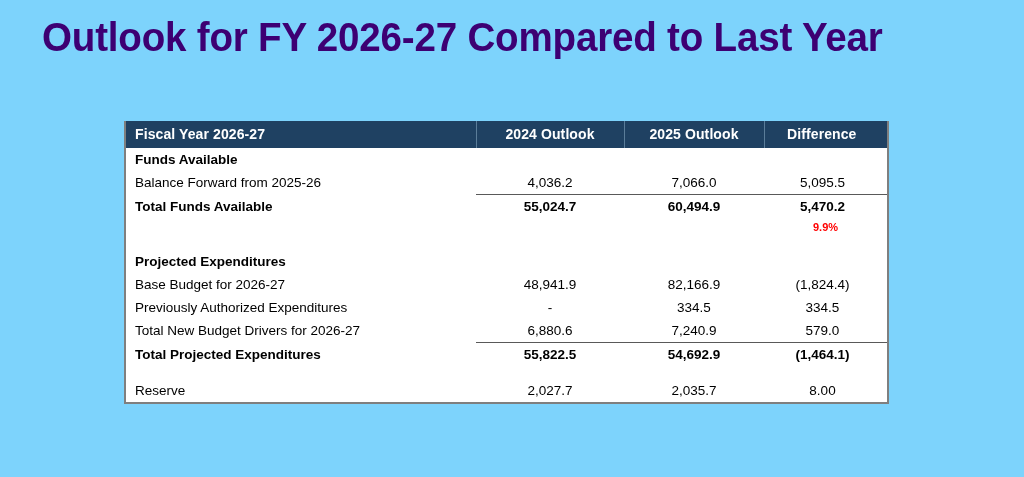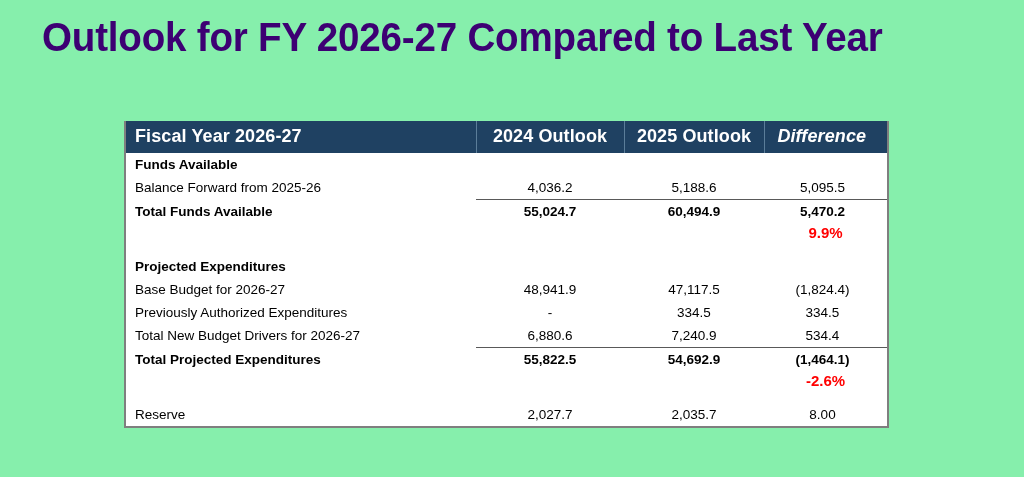--- a/index.html
+++ b/index.html
@@ -11,21 +11,21 @@
     height: 477px;
     background: #ffffff;
     font-family: "Liberation Sans", sans-serif;
     overflow: hidden;
   }
 
   .slide {
     position: relative;
     width: 1024px;
     height: 477px;
-    background: #86efac;
+    background: #7dd3fc;
   }
 
   
   .slide-title {
     position: absolute;
     left: 42px;
     top: 14px;
     width: 950px;
     font-family: "Liberation Sans", sans-serif;
     font-size: 41px;
@@ -62,38 +62,37 @@
   table.budget col.c-label  { width: 350px; }
   table.budget col.c-2024   { width: 148px; }
   table.budget col.c-2025   { width: 140px; }
   table.budget col.c-diff   { width: 123px; }
 
   
   thead th {
     background: #1f4162;
     color: #ffffff;
     font-weight: bold;
-    font-size: 18px;
+    font-size: 14px;
     padding: 5px 0 6px 0;
     text-align: center;
     vertical-align: middle;
     letter-spacing: 0.1px;
   }
   thead th.th-label {
     text-align: left;
     padding-left: 9px;
     border-right: 1px solid #5b7d99;
   }
   thead th.th-2024,
   thead th.th-2025 {
     border-right: 1px solid #5b7d99;
   }
   thead th.th-diff {
     padding-right: 8px;
-    font-style: italic;
   }
 
   
   tbody td {
     padding: 1px 0 1px 0;
     height: 21px;
     vertical-align: middle;
     font-size: 13.5px;
     line-height: 19px;
   }
@@ -126,21 +125,21 @@
   
   tr.pct td {
     height: 19px;
     padding: 0;
   }
   td.pct-val {
     color: #ff0000;
     font-weight: bold;
     text-align: center;
     padding-right: 18px;
-    font-size: 15px;
+    font-size: 11px;
   }
 </style>
 </head>
 <body>
 
 <div class="slide">
 
   <div class="slide-title">Outlook for FY 2026-27 Compared to Last Year</div>
 
   <div class="table-wrap">
@@ -166,21 +165,21 @@
         <tr class="section">
           <td class="label">Funds Available</td>
           <td class="num"></td>
           <td class="num"></td>
           <td class="num diff"></td>
         </tr>
 
         <tr>
           <td class="label">Balance Forward from 2025-26</td>
           <td class="num">4,036.2</td>
-          <td class="num">5,188.6</td>
+          <td class="num">7,066.0</td>
           <td class="num diff">5,095.5</td>
         </tr>
 
 
 
         <tr class="total rule-top">
           <td class="label">Total Funds Available</td>
           <td class="num">55,024.7</td>
           <td class="num">60,494.9</td>
           <td class="num diff">5,470.2</td>
@@ -203,51 +202,45 @@
         <tr class="section">
           <td class="label">Projected Expenditures</td>
           <td class="num"></td>
           <td class="num"></td>
           <td class="num diff"></td>
         </tr>
 
         <tr>
           <td class="label">Base Budget for 2026-27</td>
           <td class="num">48,941.9</td>
-          <td class="num">47,117.5</td>
+          <td class="num">82,166.9</td>
           <td class="num diff">(1,824.4)</td>
         </tr>
 
         <tr>
           <td class="label">Previously Authorized Expenditures</td>
           <td class="num">-</td>
           <td class="num">334.5</td>
           <td class="num diff">334.5</td>
         </tr>
 
         <tr>
           <td class="label">Total New Budget Drivers for 2026-27</td>
           <td class="num">6,880.6</td>
           <td class="num">7,240.9</td>
-          <td class="num diff">534.4</td>
+          <td class="num diff">579.0</td>
         </tr>
 
         <tr class="total rule-top">
           <td class="label">Total Projected Expenditures</td>
           <td class="num">55,822.5</td>
           <td class="num">54,692.9</td>
           <td class="num diff">(1,464.1)</td>
         </tr>
 
-        <tr class="pct">
-          <td class="label"></td>
-          <td class="num"></td>
-          <td class="num"></td>
-          <td class="pct-val">-2.6%</td>
-        </tr>
 
         <tr class="spacer">
           <td></td>
           <td></td>
           <td></td>
           <td></td>
         </tr>
 
 
         <tr>

